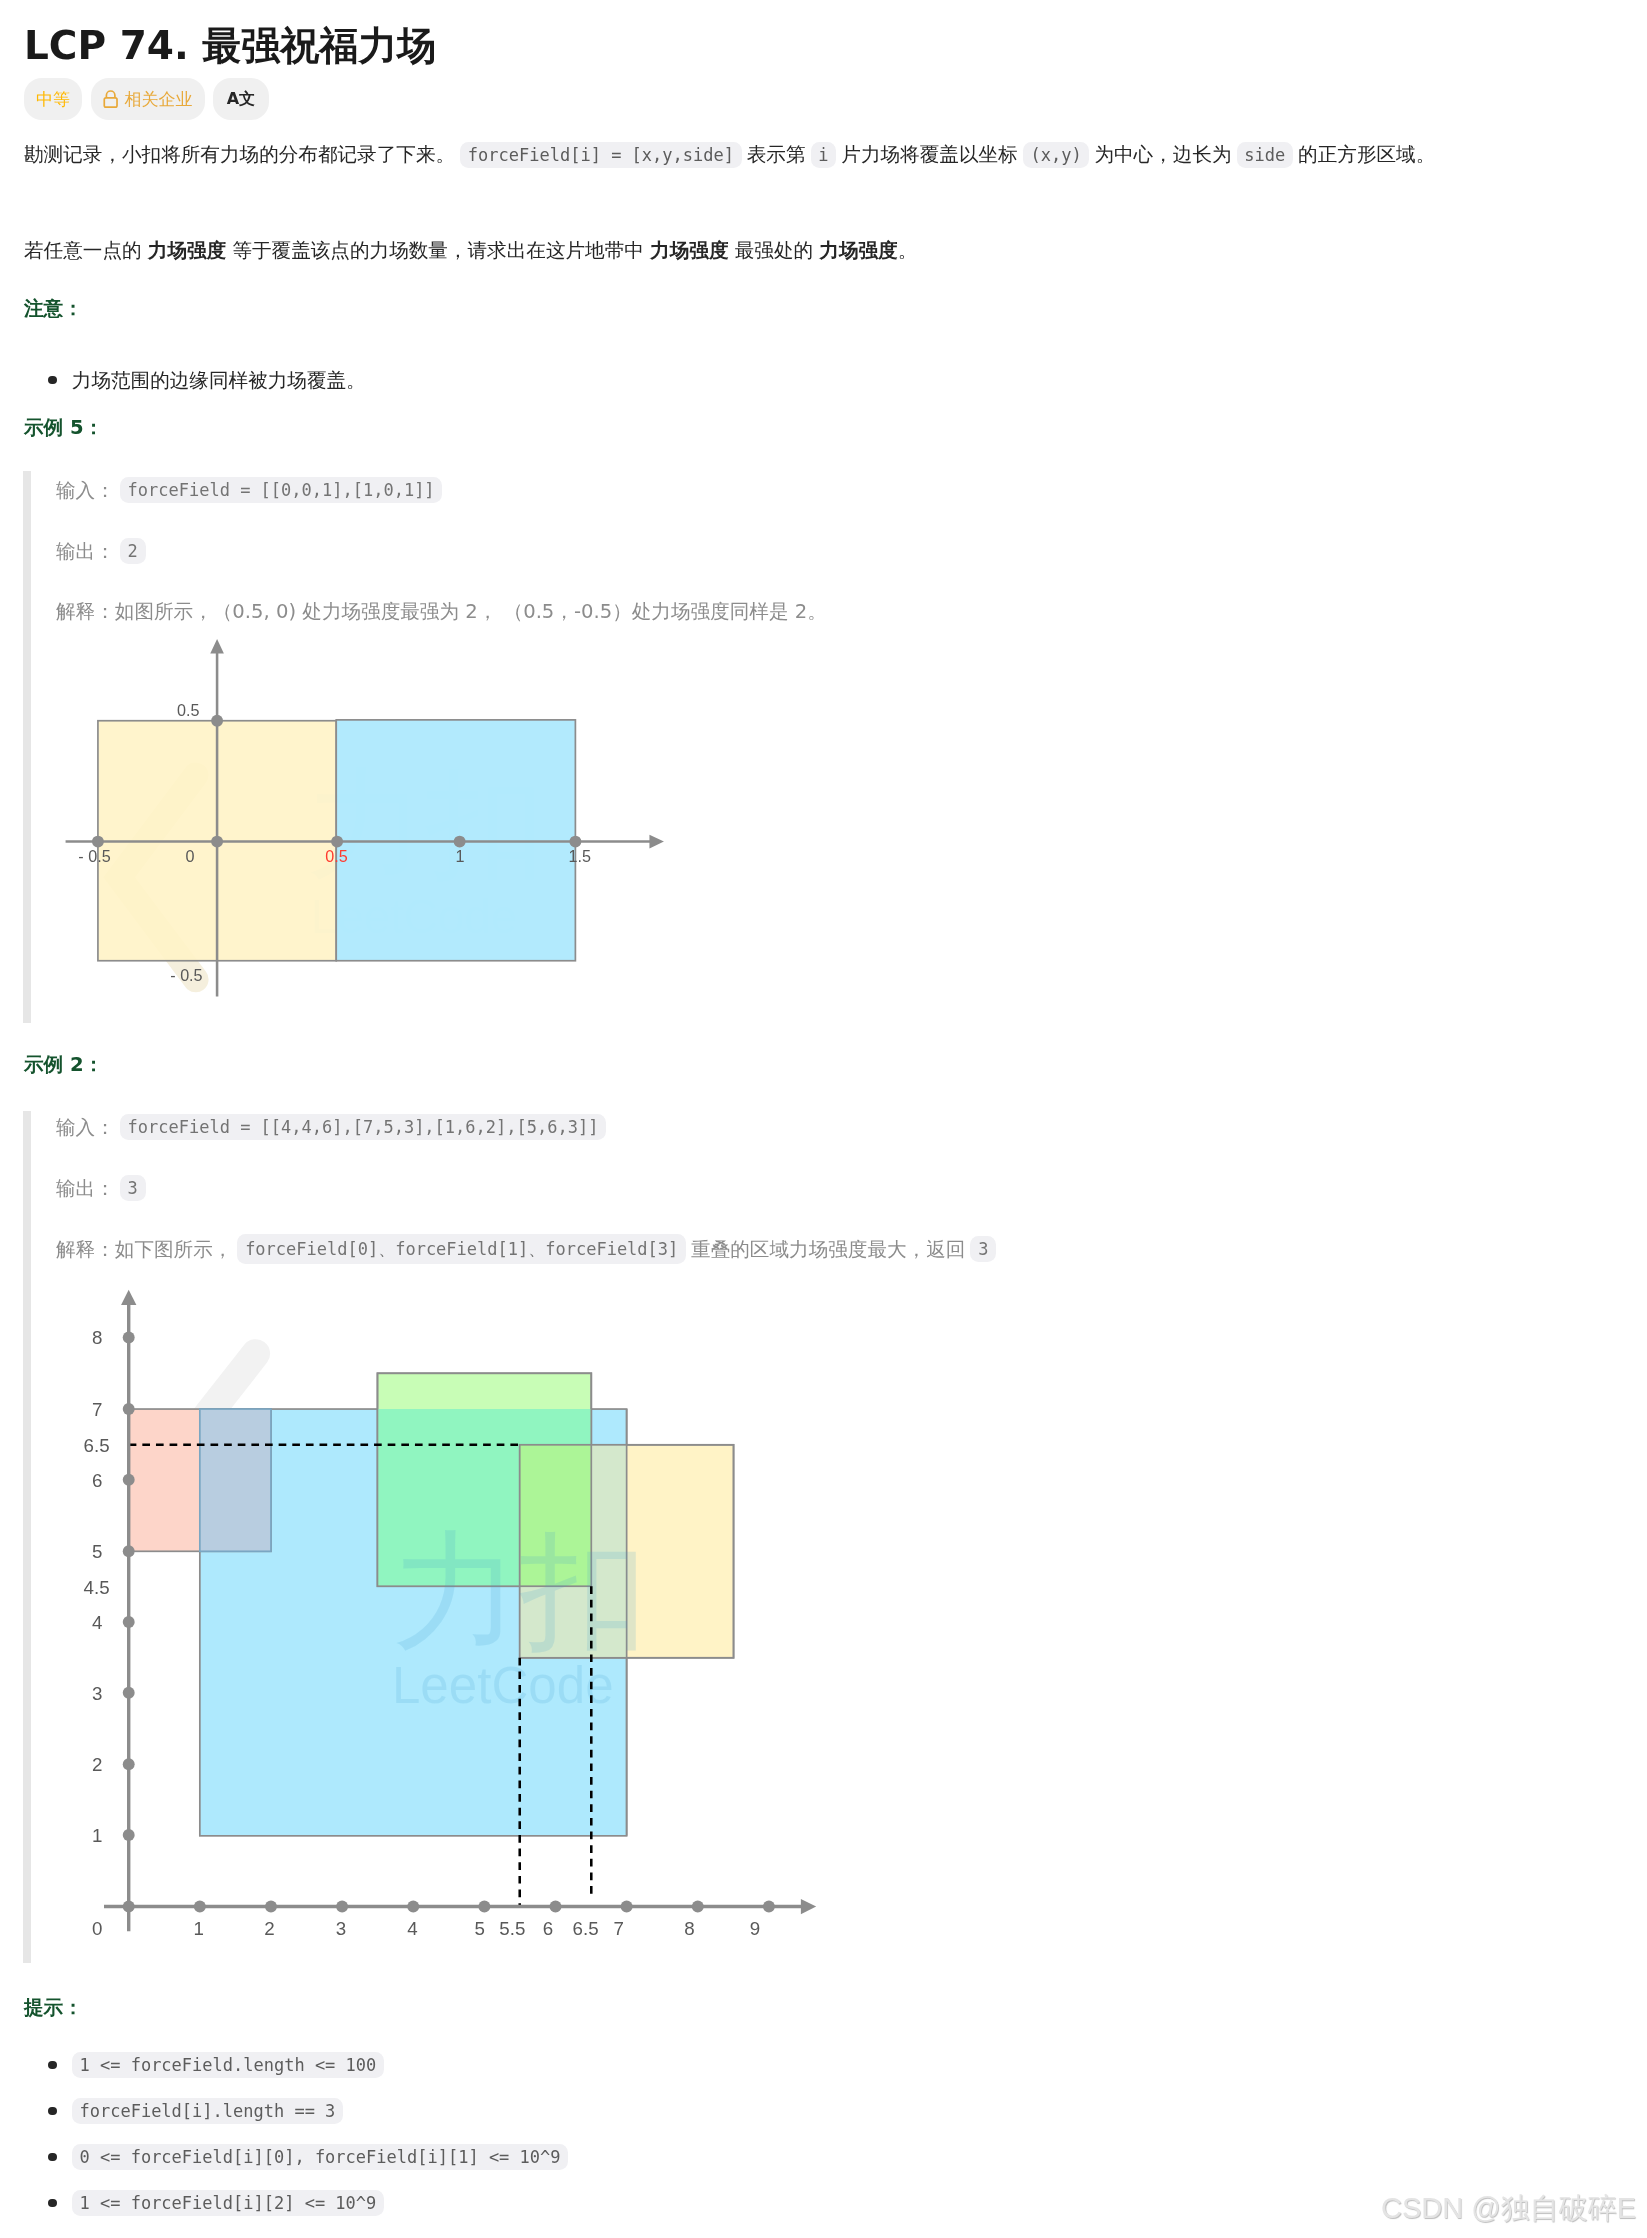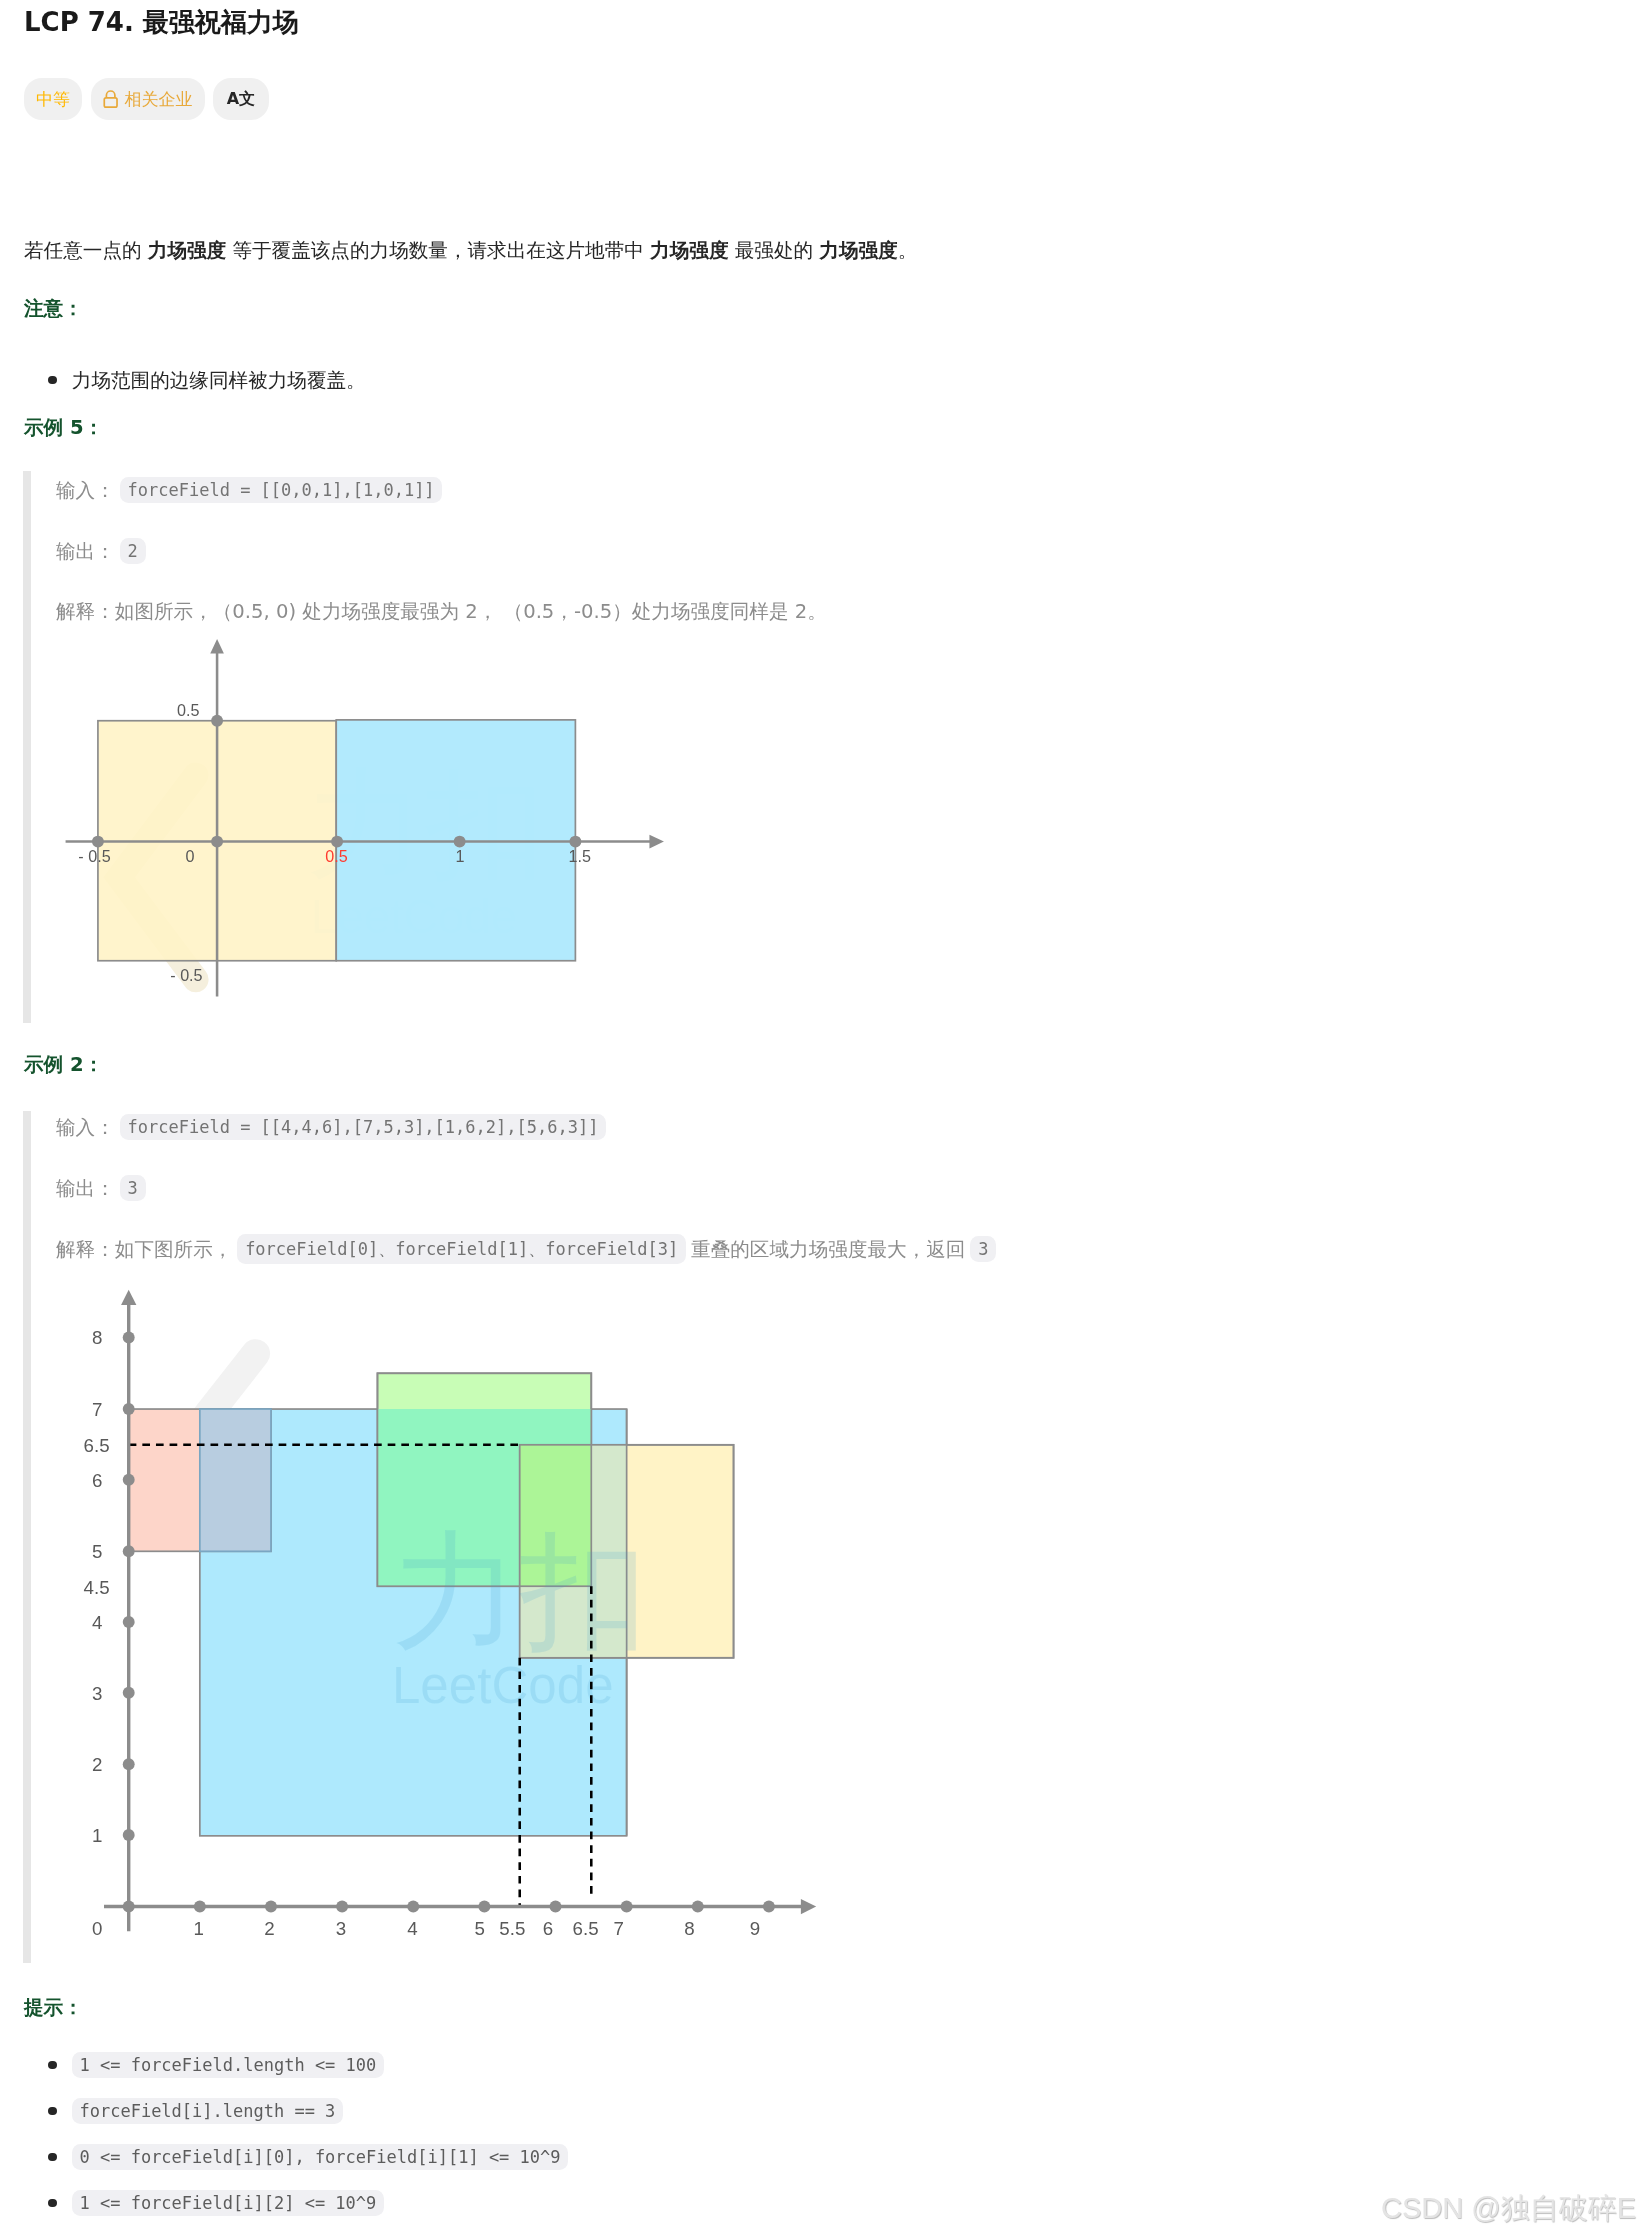--- a/index.html
+++ b/index.html
@@ -1,19 +1,19 @@
 <!DOCTYPE html>
 <html style="font-size:13.6px"><head>
 <meta charset="utf-8">
 <style>
   html, body { margin:0; padding:0; background:#ffffff; }
   body { width:1648px; height:2239px; position:relative; overflow:hidden;
          font-family:"DejaVu Sans","Liberation Sans",sans-serif; color:#262626; }
   .abs { position:absolute; }
-  .title { left:24px; top:0; font-size:26px; font-weight:bold; color:#1a1a1a; line-height:44px; white-space:nowrap; }
+  .title { left:24px; top:24px; font-size:39px; font-weight:bold; color:#1a1a1a; line-height:44px; white-space:nowrap; }
   .badges { left:24px; top:78px; display:flex; gap:8.5px; }
   .badge { height:42px; border-radius:18px; background:#f0f0f0; display:flex; align-items:center; padding:0 12px; font-size:17px; white-space:nowrap; }
   .badge.diff { color:#ffb800; }
   .badge.company { color:#e8a93a; }
   .badge.company svg { margin-right:6.8px; }
   .badge.trans { color:#262626; font-weight:bold; font-size:16px; padding:0 13.6px; }
   .p { left:24px; font-size:19.6px; line-height:34px; color:#262626; width:1601px; }
   .code { font-family:"DejaVu Sans Mono","Liberation Mono",monospace; font-size:17px; background:#f0f0f3; color:#5c5c5c; border-radius:8.5px; padding:3.4px 7.7px; margin:0 5.1px; white-space:nowrap; }
   .h { left:24px; font-size:19.6px; font-weight:bold; color:#14532d; }
   .bq { left:23px; width:7.7px; background:#e6e6e6; }
@@ -37,20 +37,23 @@
       <rect x="1.5" y="9" width="15" height="11" rx="2" fill="none" stroke="#e8a93a" stroke-width="2"></rect>
     </svg>
     <span>相关企业</span>
   </div>
   <div class="badge trans">
     <span>A文</span>
   </div>
 </div>
 
 <div class="abs p" style="top:138px;">
+  <div style="white-space:nowrap;">
+    <span>勘测记录，小扣将所有力场的分布都记录了下来。</span><span class="code">forceField[i] = [x,y,side]</span><span>表示第</span><span class="code">i</span><span>片力场将覆盖以坐标</span><span class="code">(x,y)</span><span>为中心，边长为</span><span class="code">side</span><span>的正方形区域。</span>
+  </div>
 </div>
 
 <div class="abs p" style="top:234px; white-space:nowrap;">
   <span>若任意一点的 </span><b>力场强度</b><span> 等于覆盖该点的力场数量，请求出在这片地带中 </span><b>力场强度</b><span> 最强处的 </span><b>力场强度</b><span>。</span>
 </div>
 
 <div class="abs h" style="top:295px;">注意：</div>
 <div class="abs bullet" style="left:48px; top:363px; height:34px;">
   <span class="dot"></span>
   <span>力场范围的边缘同样被力场覆盖。</span>

